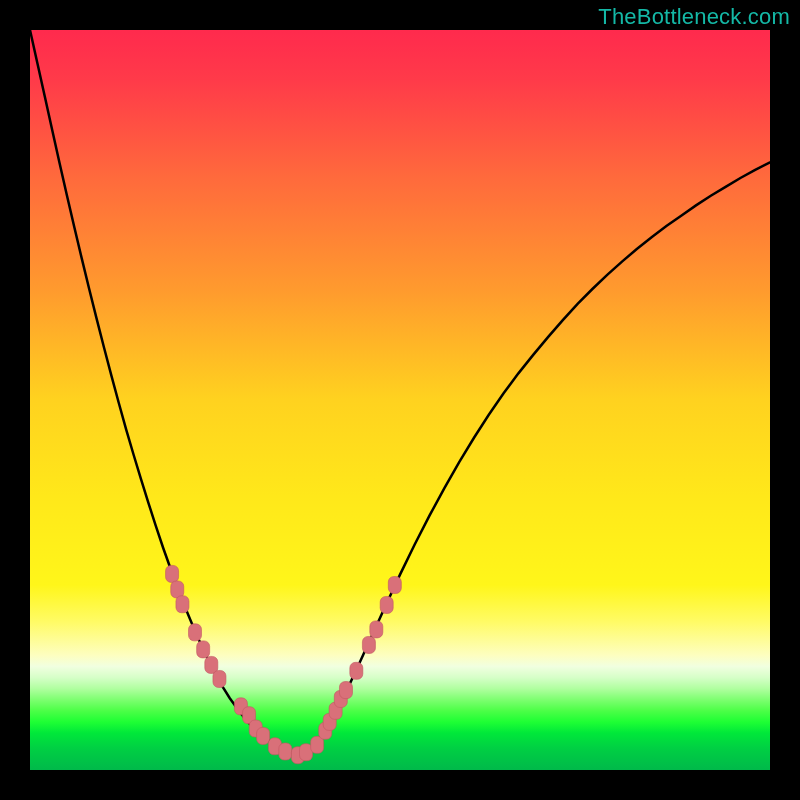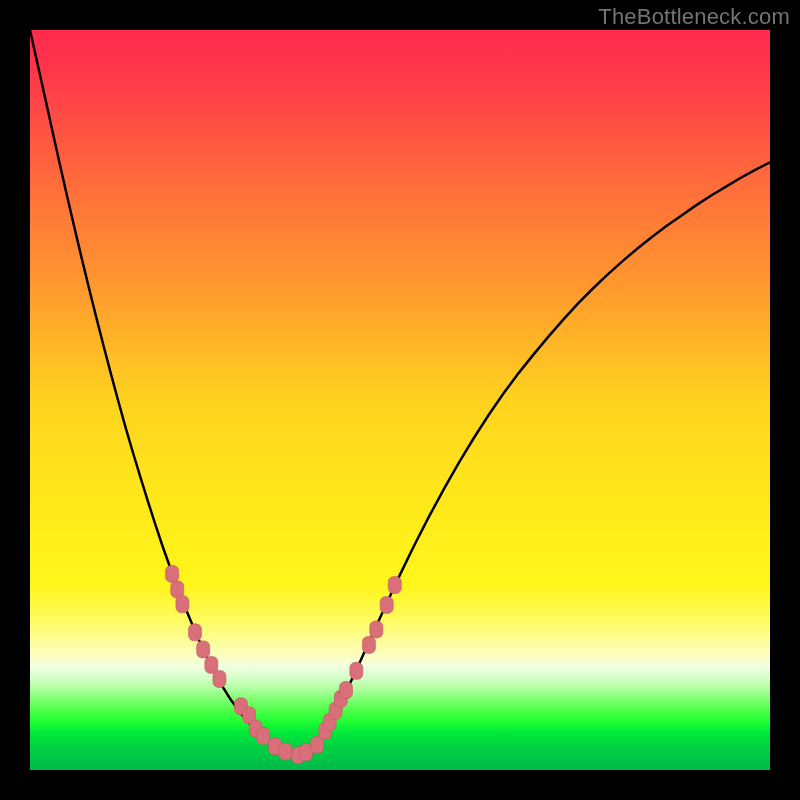--- a/index.html
+++ b/index.html
@@ -28,21 +28,21 @@
     position: absolute;
     left: 0; top: 0;
     width: 740px;
     height: 740px;
     display: block;
   }
   .watermark {
     position: absolute;
     top: 4px;
     right: 10px;
-    color: #737373;
+    color: #14b8a6;
     font-size: 22px;
     letter-spacing: 0.2px;
     font-weight: 500;
     user-select: none;
   }
 </style>
 </head>
 <body>
 
 <div class="frame">

